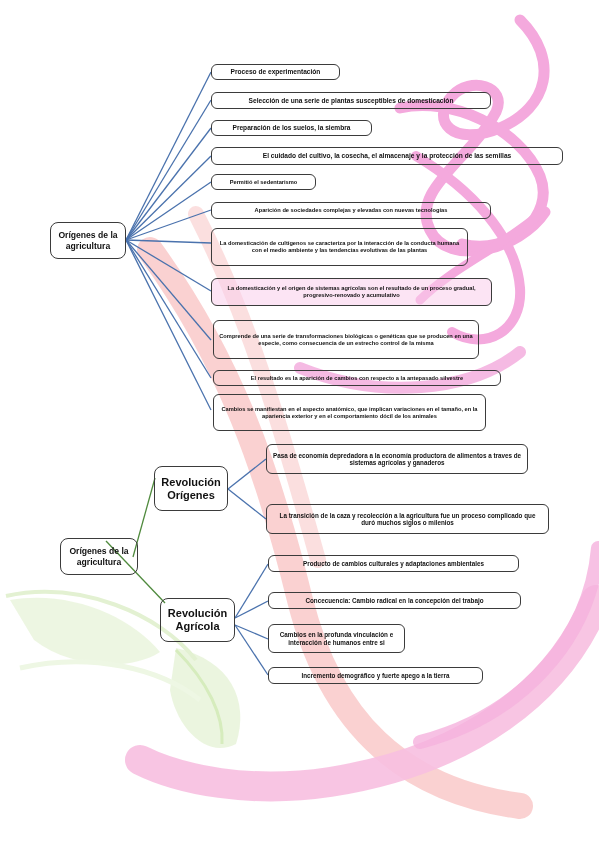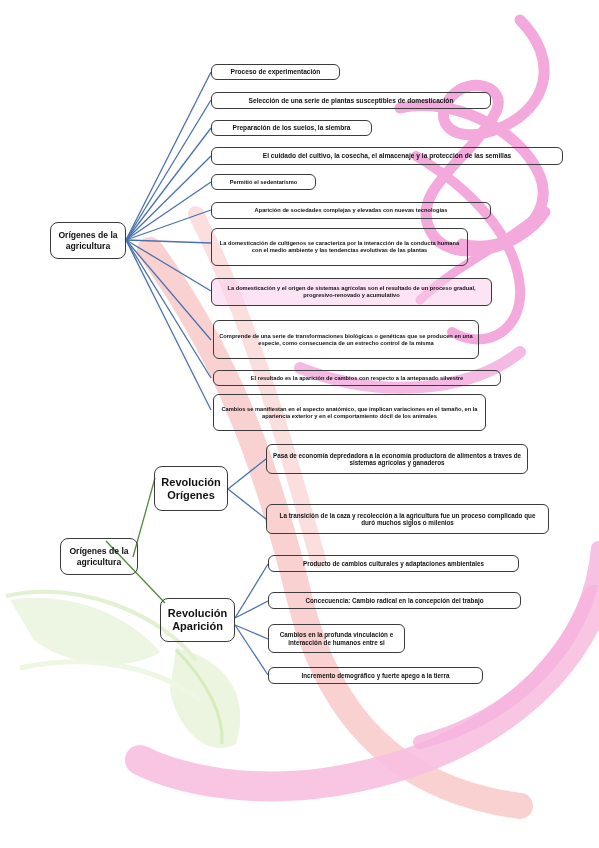--- a/index.html
+++ b/index.html
@@ -193,21 +193,21 @@
   <div class="node root" style="left:60px;top:538px;width:78px;height:37px;">
     <span>
       <span>Orígenes de la</span><br>
       <span>agricultura</span>
     </span>
   </div>
 
   <div class="node branch" style="left:160px;top:598px;width:75px;height:44px;">
     <span>
       <span>Revolución</span><br>
-      <span>Aparición</span>
+      <span>Agrícola</span>
     </span>
   </div>
 
   <div class="node leaf s2" style="left:268px;top:555px;width:251px;height:17px;">
     <span>Producto de cambios culturales y adaptaciones ambientales</span>
   </div>
 
   <div class="node leaf s2" style="left:268px;top:592px;width:253px;height:17px;">
     <span>Concecuencia: Cambio radical en la concepción del trabajo</span>
   </div>

